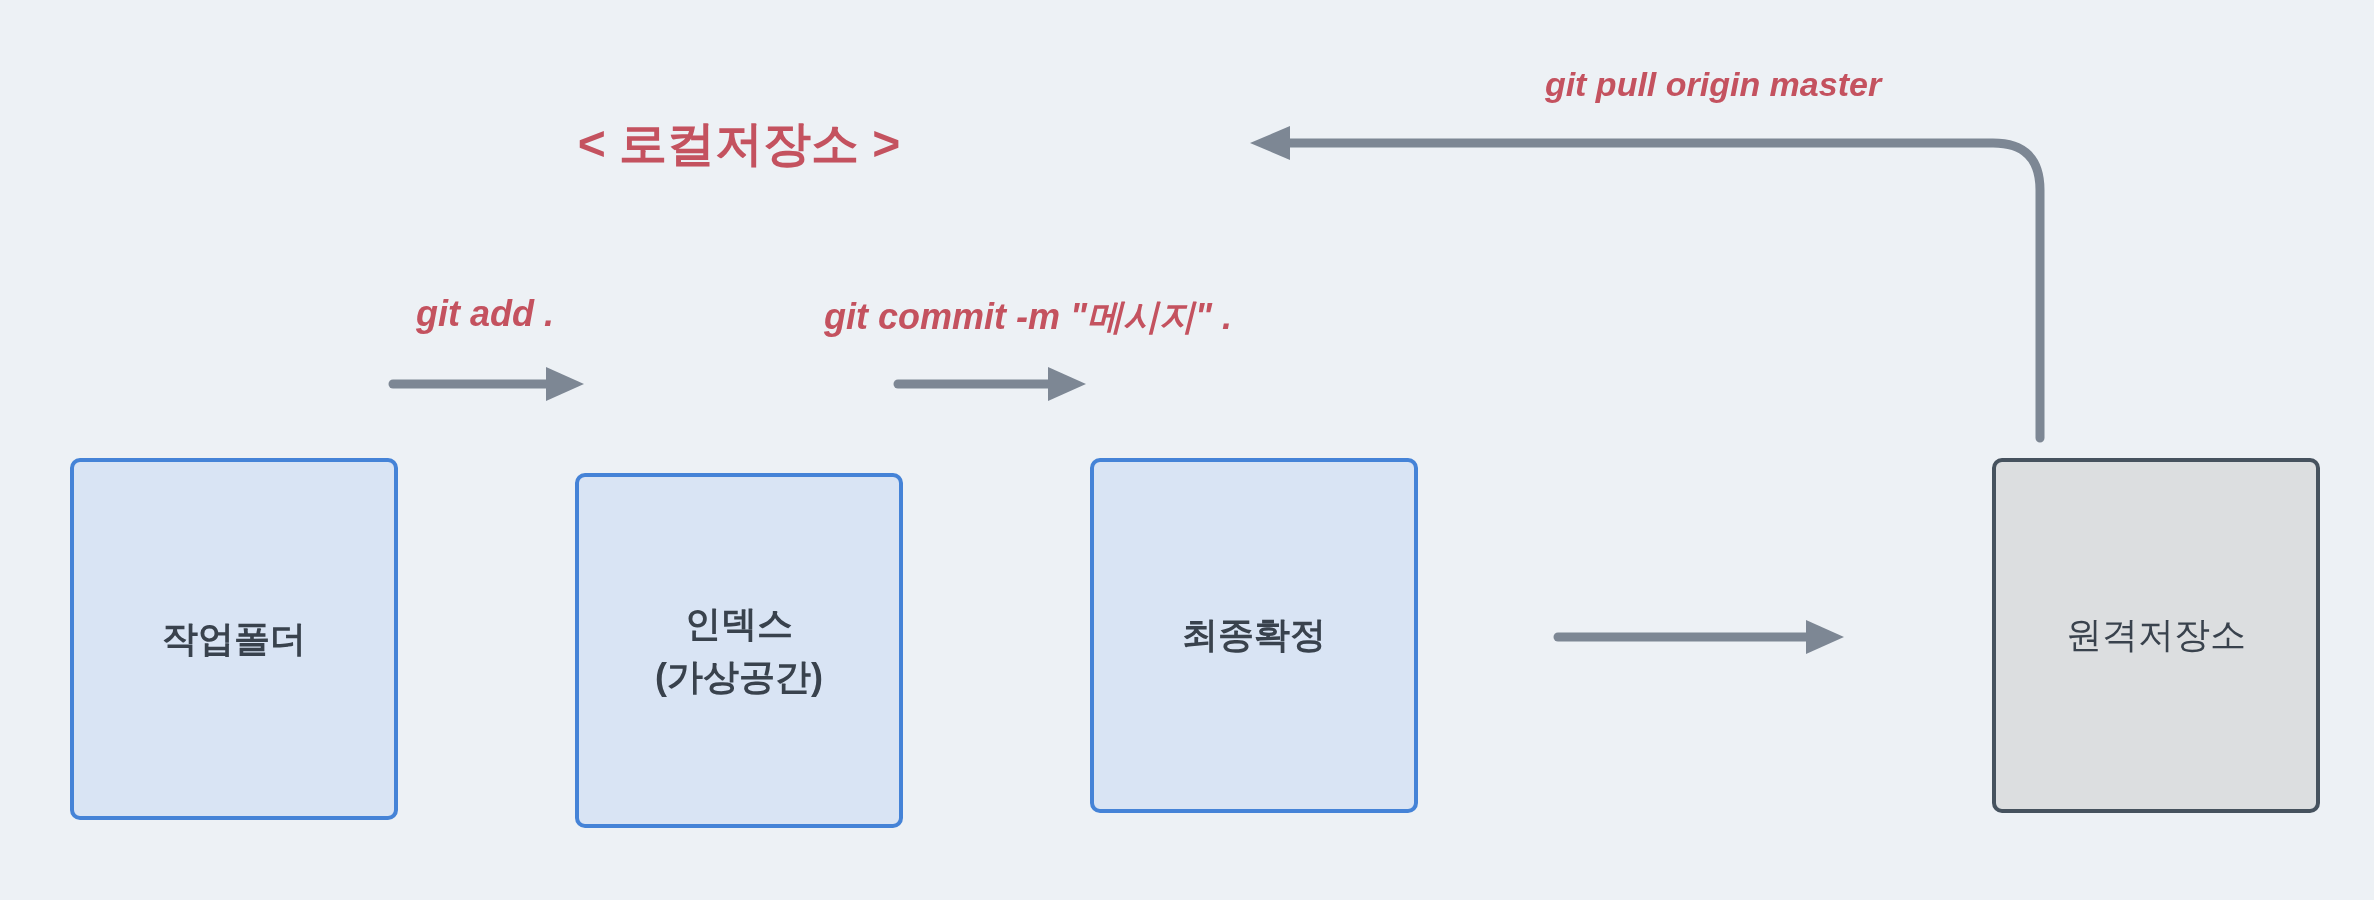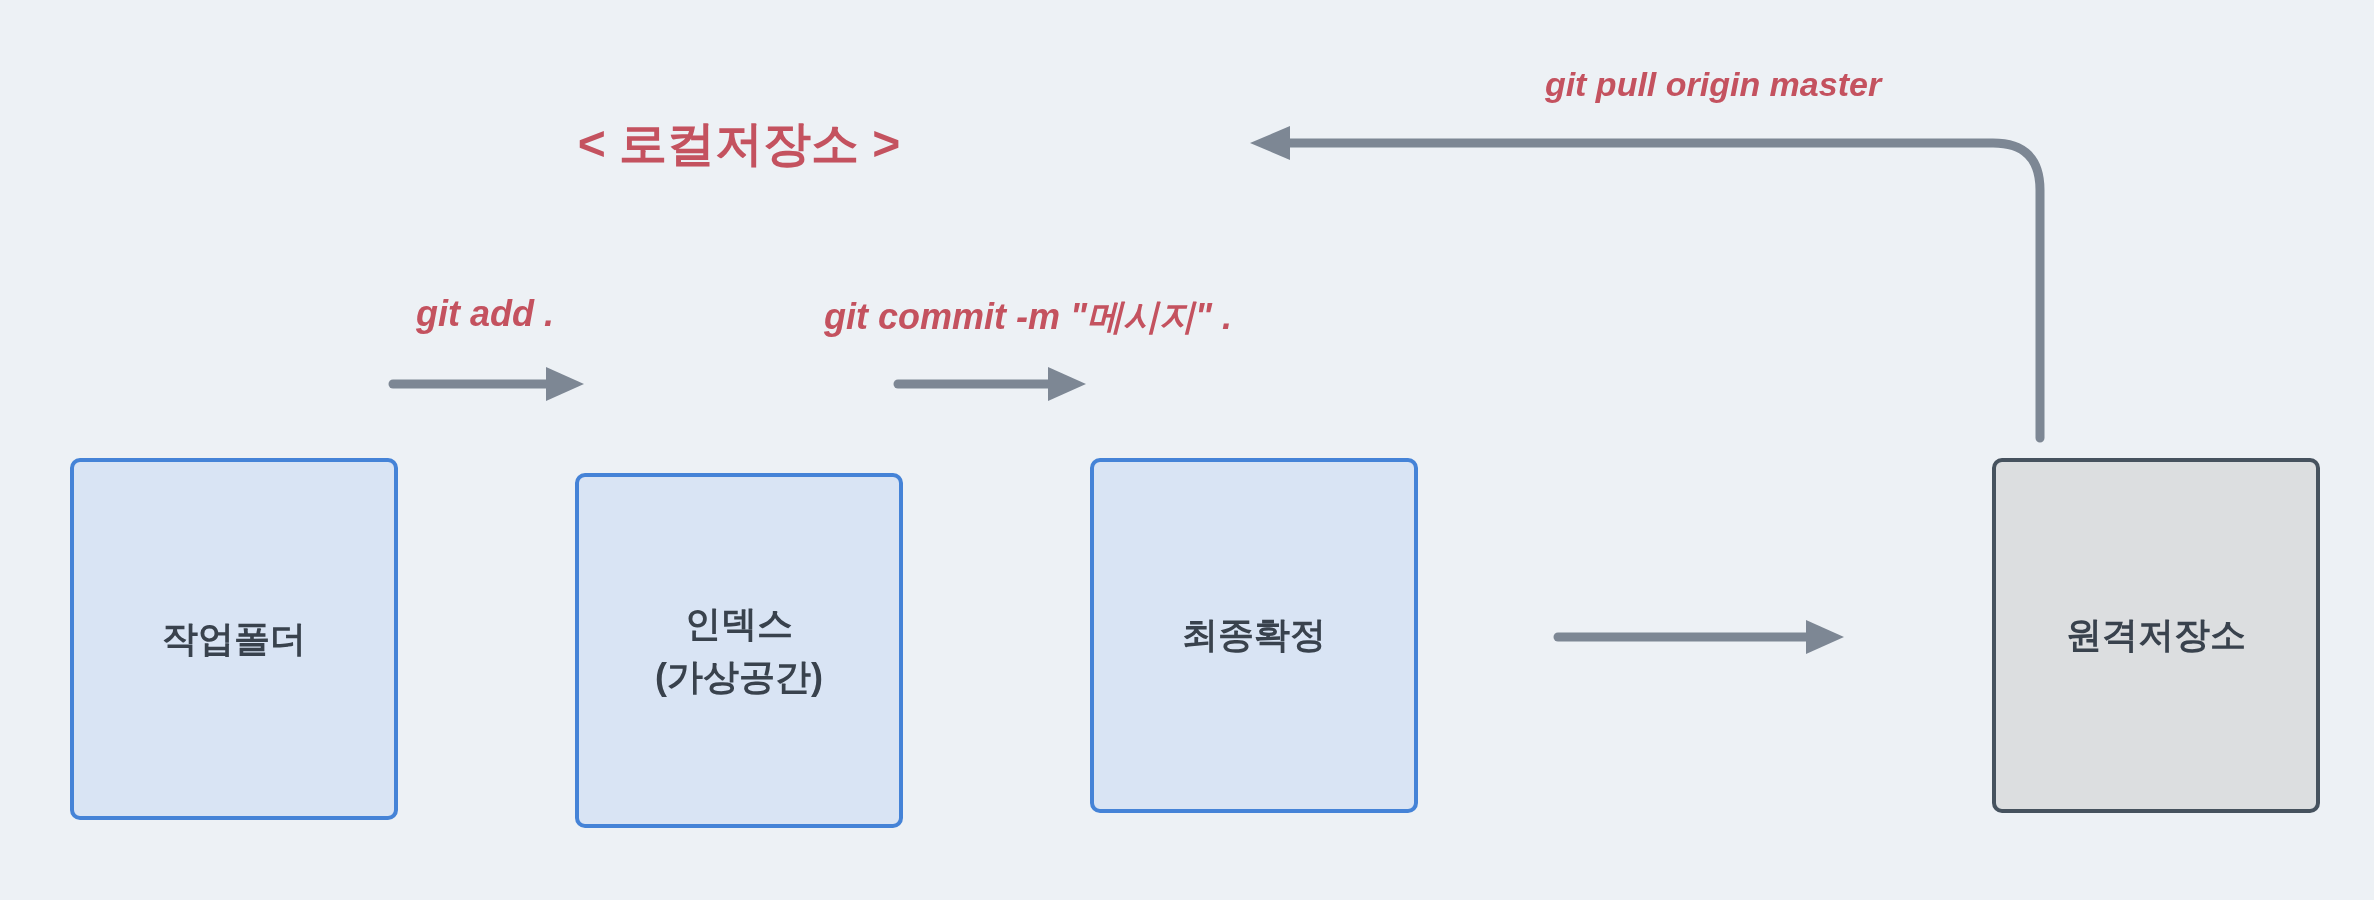--- a/index.html
+++ b/index.html
@@ -64,21 +64,21 @@
   .box-blue {
     height: 355px;
     border: 4px solid var(--box_blue_border);
     background: var(--box_blue_fill);
     font-weight: bold;
   }
   .box-gray {
     height: 355px;
     border: 4px solid var(--remote_border);
     background: var(--remote_fill);
-    font-weight: bold;
+    font-weight: normal;
   }
   #box-work   { left: 70px; height: 362px; }
   #box-index  { left: 575px; margin-top: 15px; }
   #box-commit { left: 1082px; margin-left: 8px; }
   #box-remote { left: 1992px; }
   .arrows {
     position: absolute;
     left: 0; top: 0;
     width: 2374px;
     height: 900px;

